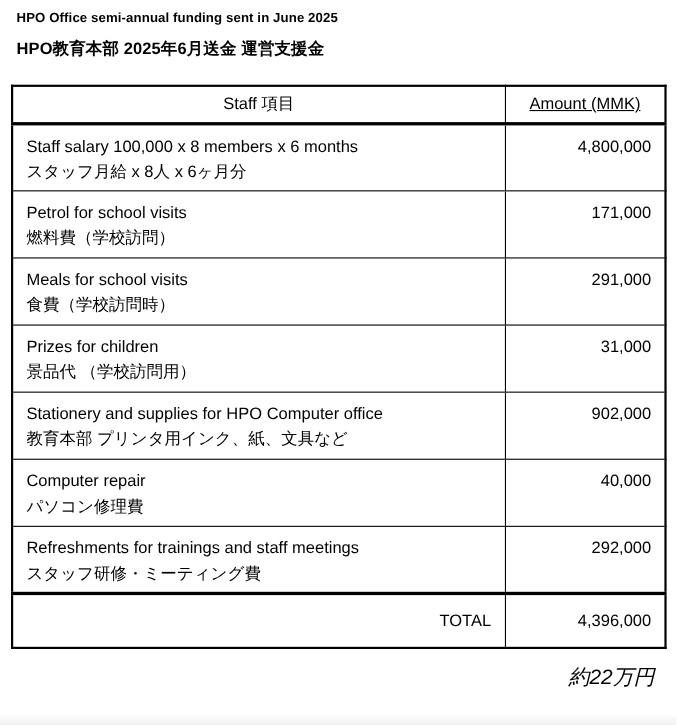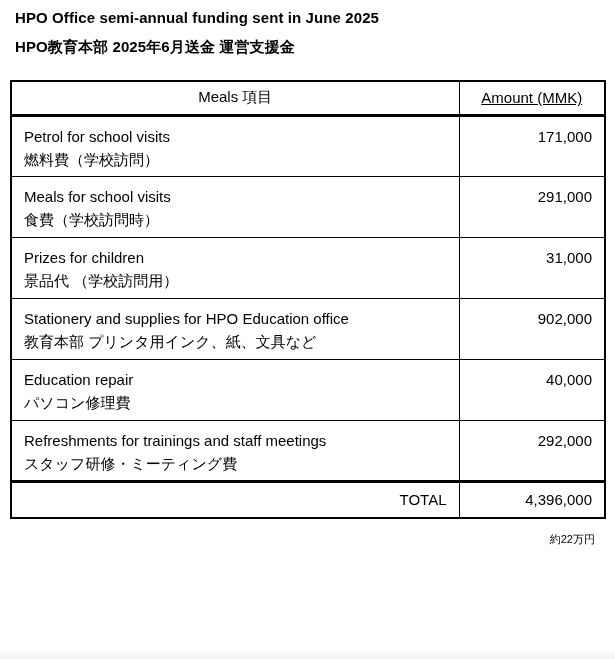--- a/index.html
+++ b/index.html
@@ -11,21 +11,21 @@
     color: #000000;
     overflow: hidden;
   }
   .doc {
     position: relative;
     width: 615px;
     height: 659px;
     background: #ffffff;
   }
   .title {
-    font-size: 15px;
+    font-size: 12px;
     font-weight: 700;
     padding: 9px 0 0 15px;
     letter-spacing: 0.1px;
   }
   .subtitle {
     font-size: 15px;
     font-weight: 700;
     padding: 12px 0 0 15px;
     letter-spacing: 0.1px;
   }
@@ -55,32 +55,32 @@
     height: 61px;
     padding: 8px 12px 0 12px;
   }
   td.amount-cell {
     border-left: 1px solid #000000;
     text-align: right;
   }
   tr.total-row td {
     border-top: 3px solid #000000;
     font-size: 15px;
-    height: 37px;
+    height: 50px;
     vertical-align: middle;
     padding: 0 12px;
     text-align: right;
   }
   .footer {
     width: 594px;
     margin: 13px 10px 0 10px;
     padding-right: 9px;
     text-align: right;
   }
-  .jpy-note { font-size: 11px; }
+  .jpy-note { font-size: 19px; font-style: italic; }
   .usd-note { font-size: 16px; margin-top: 12px; }
   .page-edge {
     position: absolute;
     left: 0;
     bottom: 0;
     width: 615px;
     height: 10px;
     background: linear-gradient(180deg, rgba(0,0,0,0.00), rgba(0,0,0,0.06));
   }
 </style>
@@ -92,25 +92,32 @@
   <div class="title">HPO Office semi-annual funding sent in June 2025</div>
   <div class="subtitle">HPO教育本部 2025年6月送金 運営支援金</div>
 
   <table class="funding">
     <colgroup>
       <col class="col-item">
       <col class="col-amount">
     </colgroup>
     <thead>
       <tr>
-        <th>Meals 項目</th>
+        <th>Staff 項目</th>
         <th class="amount-col">Amount (MMK)</th>
       </tr>
     </thead>
     <tbody>
+      <tr class="data-row">
+        <td class="item-cell">
+          <div>Staff salary 100,000 x 8 members x 6 months</div>
+          <div>スタッフ月給 x 8人 x 6ヶ月分</div>
+        </td>
+        <td class="amount-cell">4,800,000</td>
+      </tr>
       <tr class="data-row">
         <td class="item-cell">
           <div>Petrol for school visits</div>
           <div>燃料費（学校訪問）</div>
         </td>
         <td class="amount-cell">171,000</td>
       </tr>
       <tr class="data-row">
         <td class="item-cell">
           <div>Meals for school visits</div>
@@ -120,28 +127,28 @@
       </tr>
       <tr class="data-row">
         <td class="item-cell">
           <div>Prizes for children</div>
           <div>景品代 （学校訪問用）</div>
         </td>
         <td class="amount-cell">31,000</td>
       </tr>
       <tr class="data-row">
         <td class="item-cell">
-          <div>Stationery and supplies for HPO Education office</div>
+          <div>Stationery and supplies for HPO Computer office</div>
           <div>教育本部 プリンタ用インク、紙、文具など</div>
         </td>
         <td class="amount-cell">902,000</td>
       </tr>
       <tr class="data-row">
         <td class="item-cell">
-          <div>Education repair</div>
+          <div>Computer repair</div>
           <div>パソコン修理費</div>
         </td>
         <td class="amount-cell">40,000</td>
       </tr>
       <tr class="data-row">
         <td class="item-cell">
           <div>Refreshments for trainings and staff meetings</div>
           <div>スタッフ研修・ミーティング費</div>
         </td>
         <td class="amount-cell">292,000</td>

